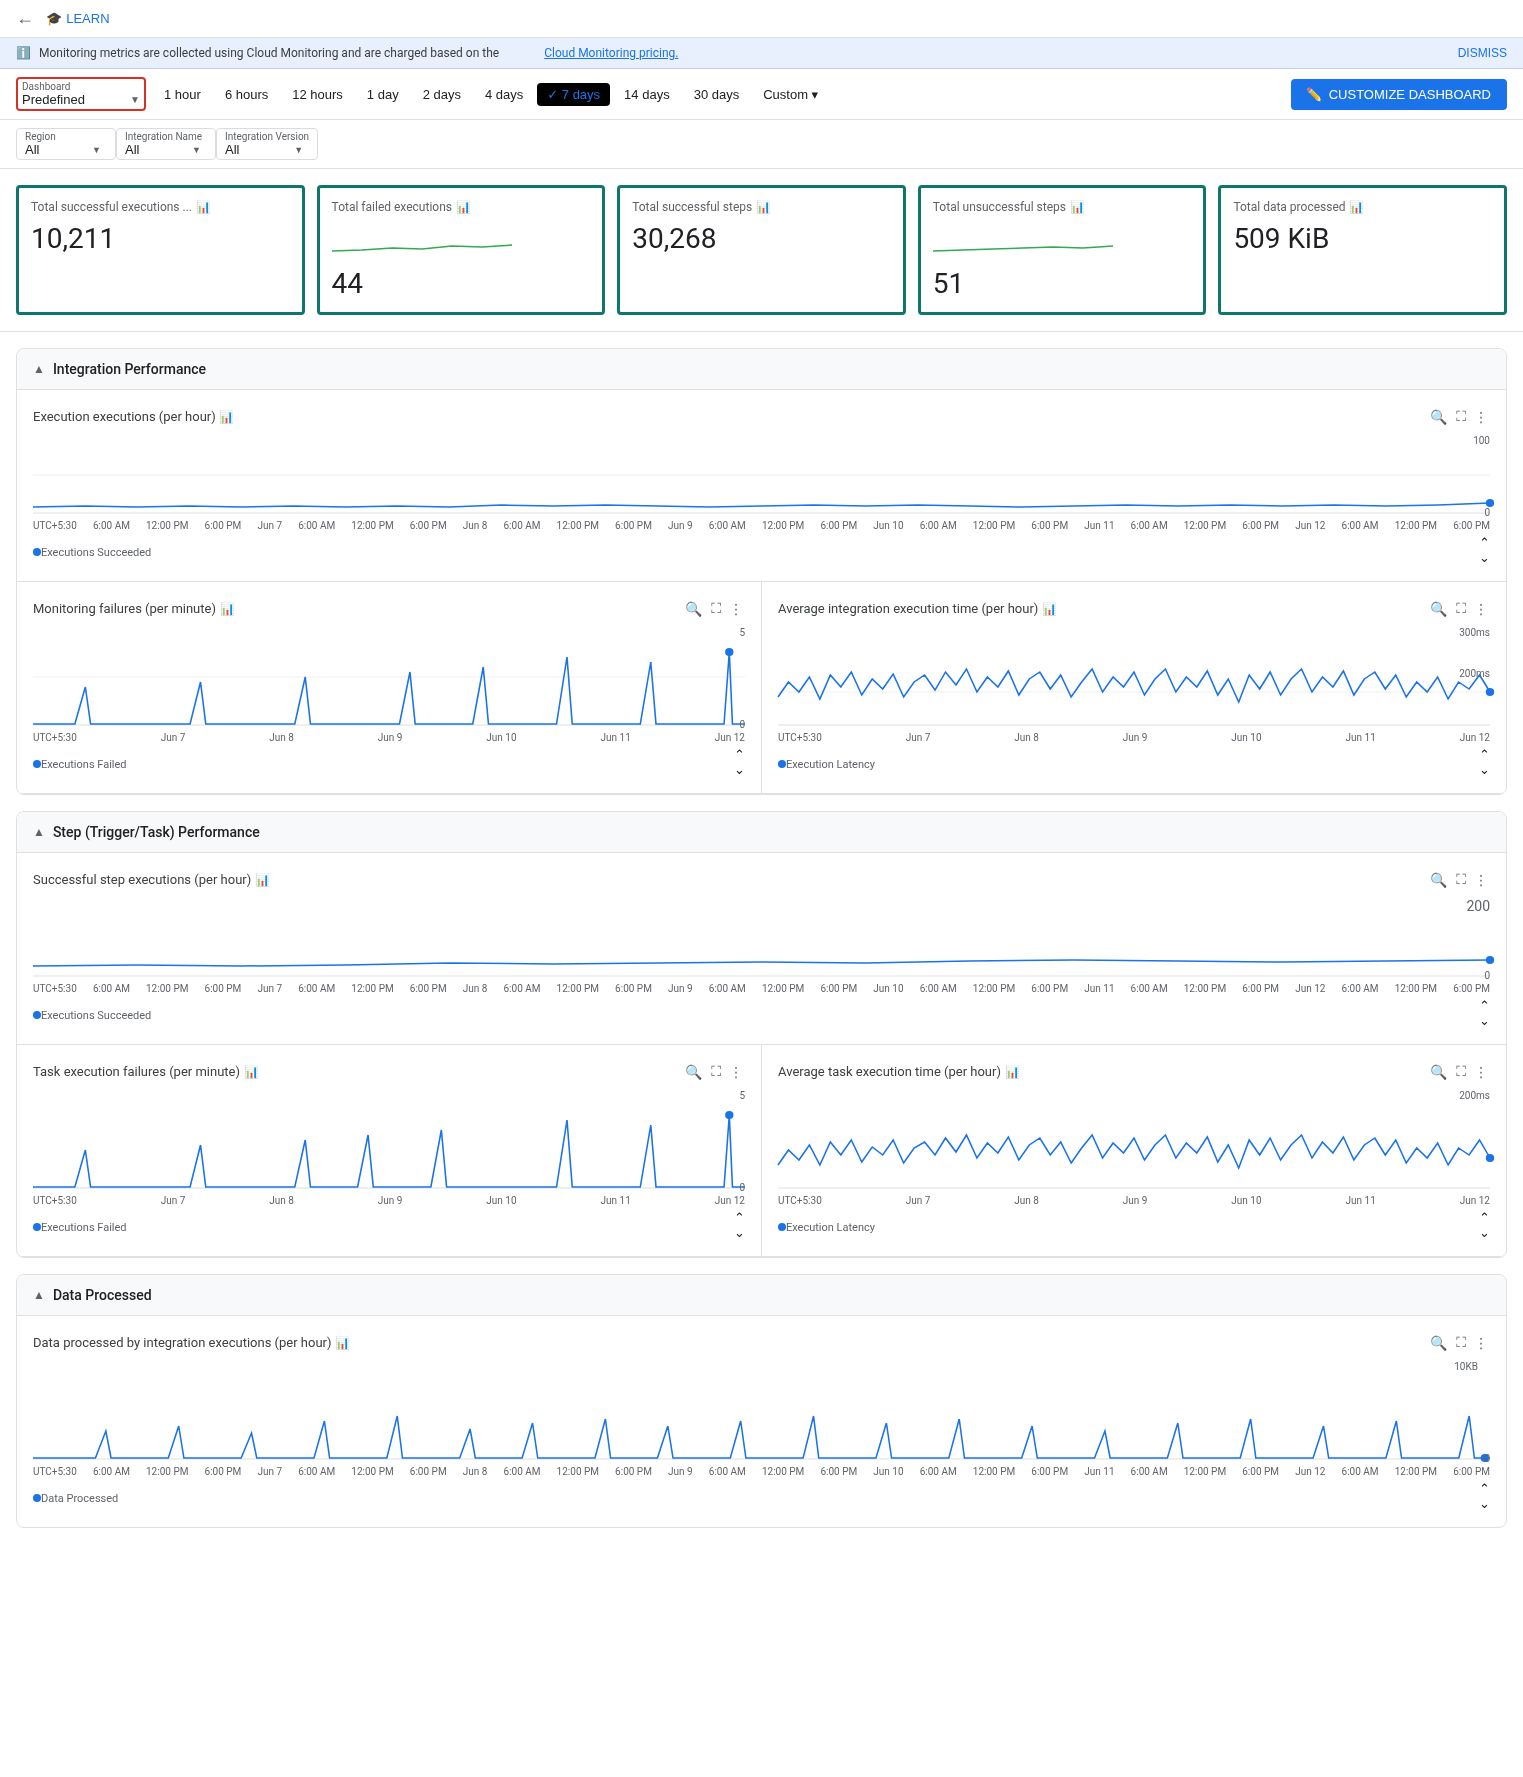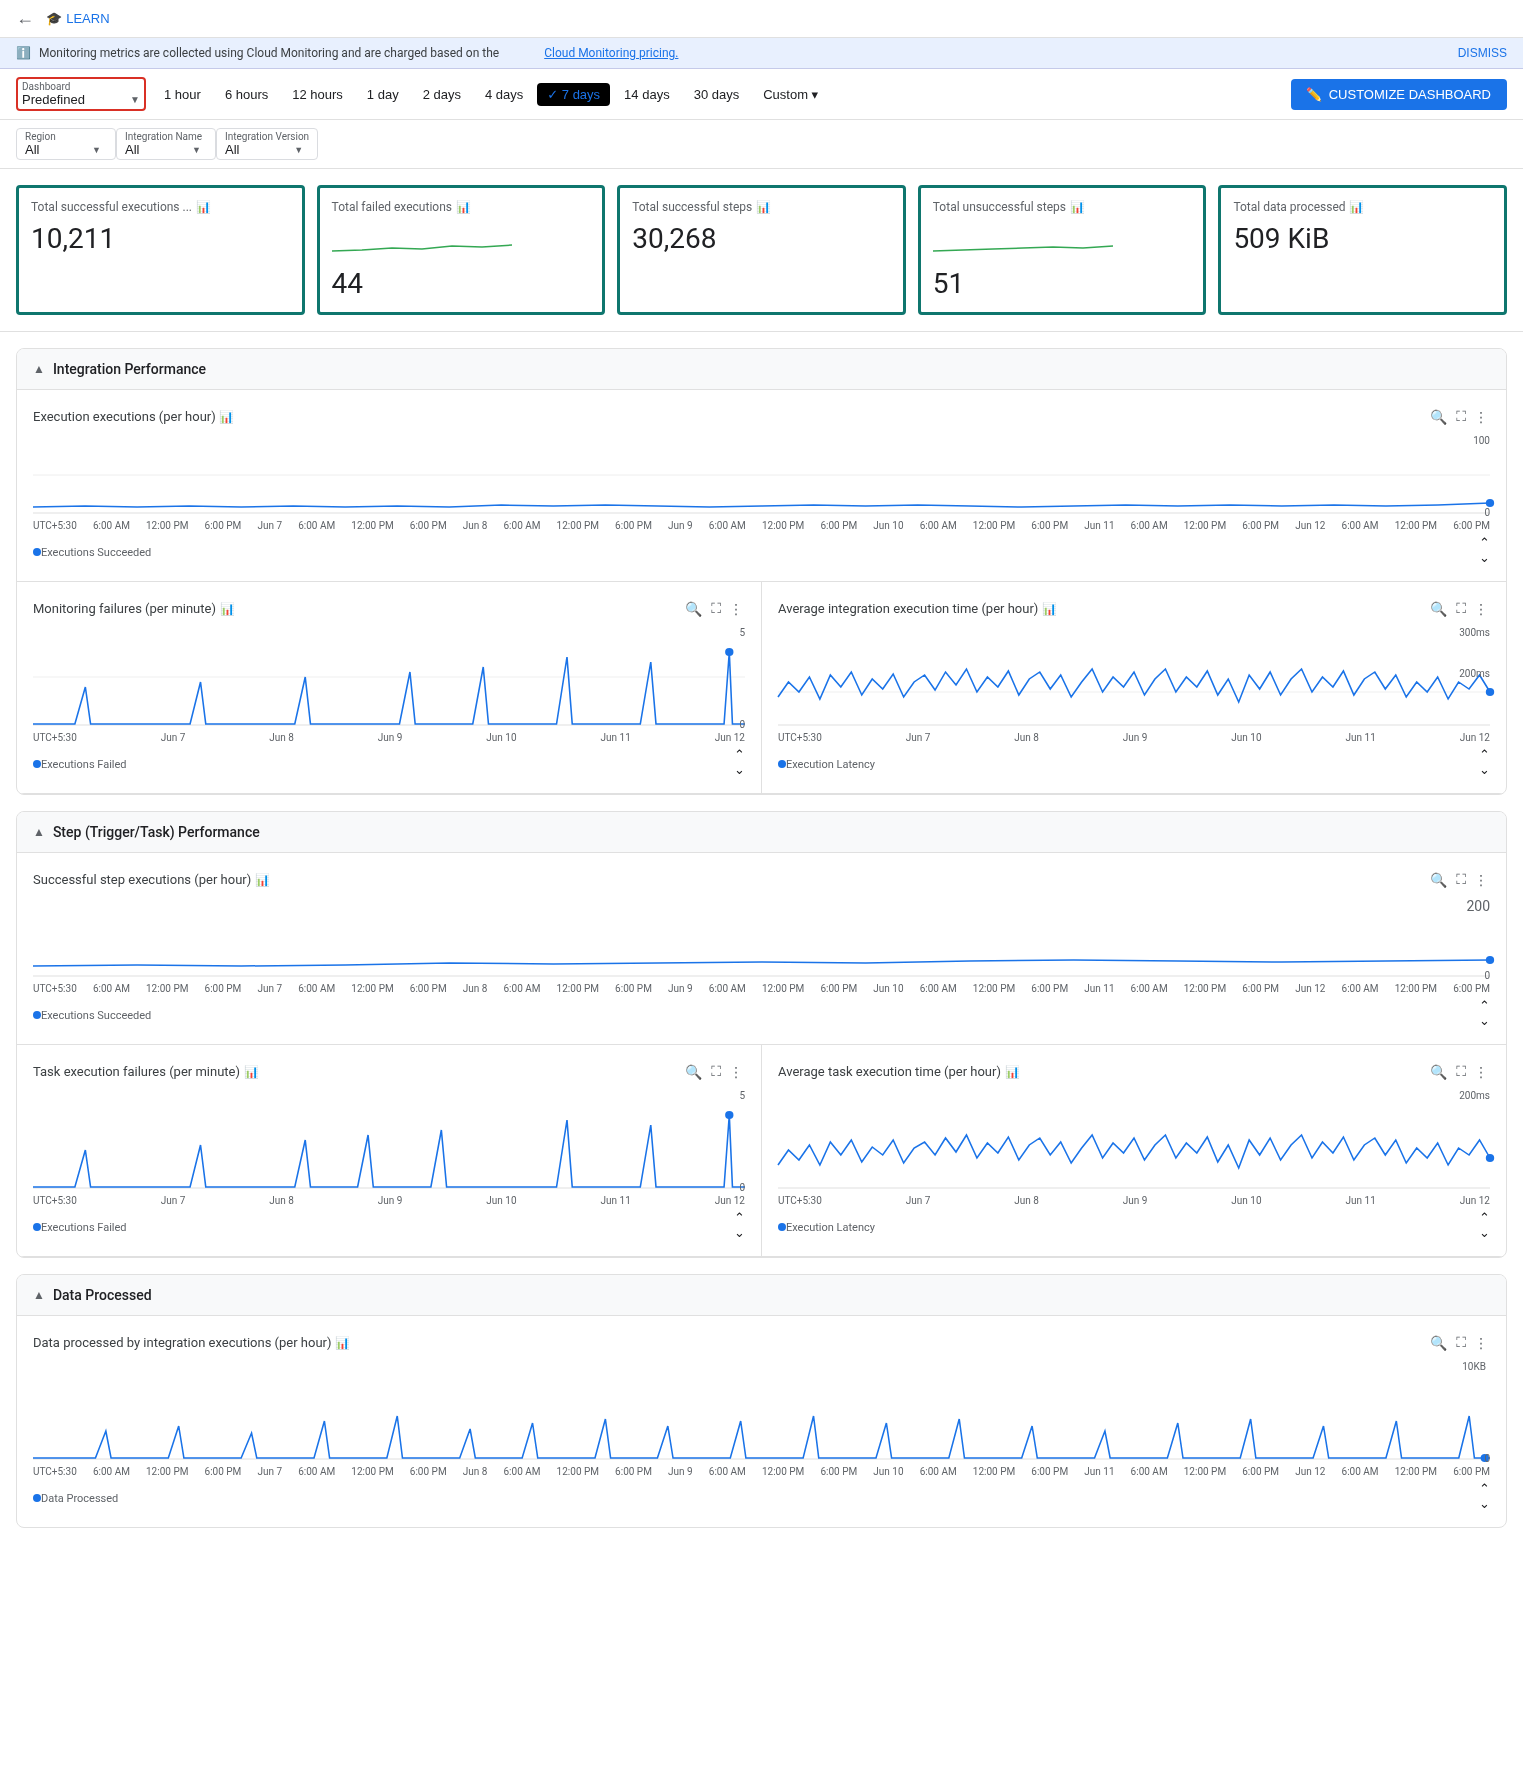--- a/index.html
+++ b/index.html
@@ -576,21 +576,21 @@
         <span>Data processed by integration executions (per hour)</span>
         <span style="color:#5f6368; font-size:12px;">📊</span>
       </div>
       <div class="chart-actions">
         <button class="chart-action-btn">🔍</button>
         <button class="chart-action-btn">⛶</button>
         <button class="chart-action-btn">⋮</button>
       </div>
     </div>
     <div style="position:relative;">
-      <span style="position:absolute; right:4px; top:0; font-size:10px; color:#5f6368;">10KB</span>
+      <span style="position:absolute; right:12px; top:0; font-size:10px; color:#5f6368;">10KB</span>
       <svg width="100%" height="100" viewBox="0 0 1400 100" preserveAspectRatio="none">
         <line x1="0" y1="98" x2="1400" y2="98" stroke="#e0e0e0" stroke-width="1"></line>
 
         <polyline points="0,97 60,97 70,70 75,97 130,97 140,65 145,97 200,97 210,72 215,97 270,97 280,60 285,97 340,97 350,55 355,97 410,97 420,68 425,97 470,97 480,62 485,97 540,97 550,58 555,97 600,97 610,65 615,97 670,97 680,60 685,97 740,97 750,55 755,97 810,97 820,62 825,97 880,97 890,58 895,97 950,97 960,65 965,97 1020,97 1030,70 1035,97 1090,97 1100,62 1105,97 1160,97 1170,58 1175,97 1230,97 1240,65 1245,97 1300,97 1310,60 1315,97 1370,97 1380,55 1385,97 1400,97" fill="none" stroke="#1a73e8" stroke-width="1.5"></polyline>
         <circle cx="1395" cy="97" r="4" fill="#1a73e8"></circle>
       </svg>
       <span style="position:absolute; right:0; bottom:0; font-size:10px; color:#5f6368;">0</span>
     </div>
     <div style="display:flex; justify-content:space-between; font-size:10px; color:#5f6368; margin-top:2px; overflow:hidden;">
       <span>UTC+5:30</span>

